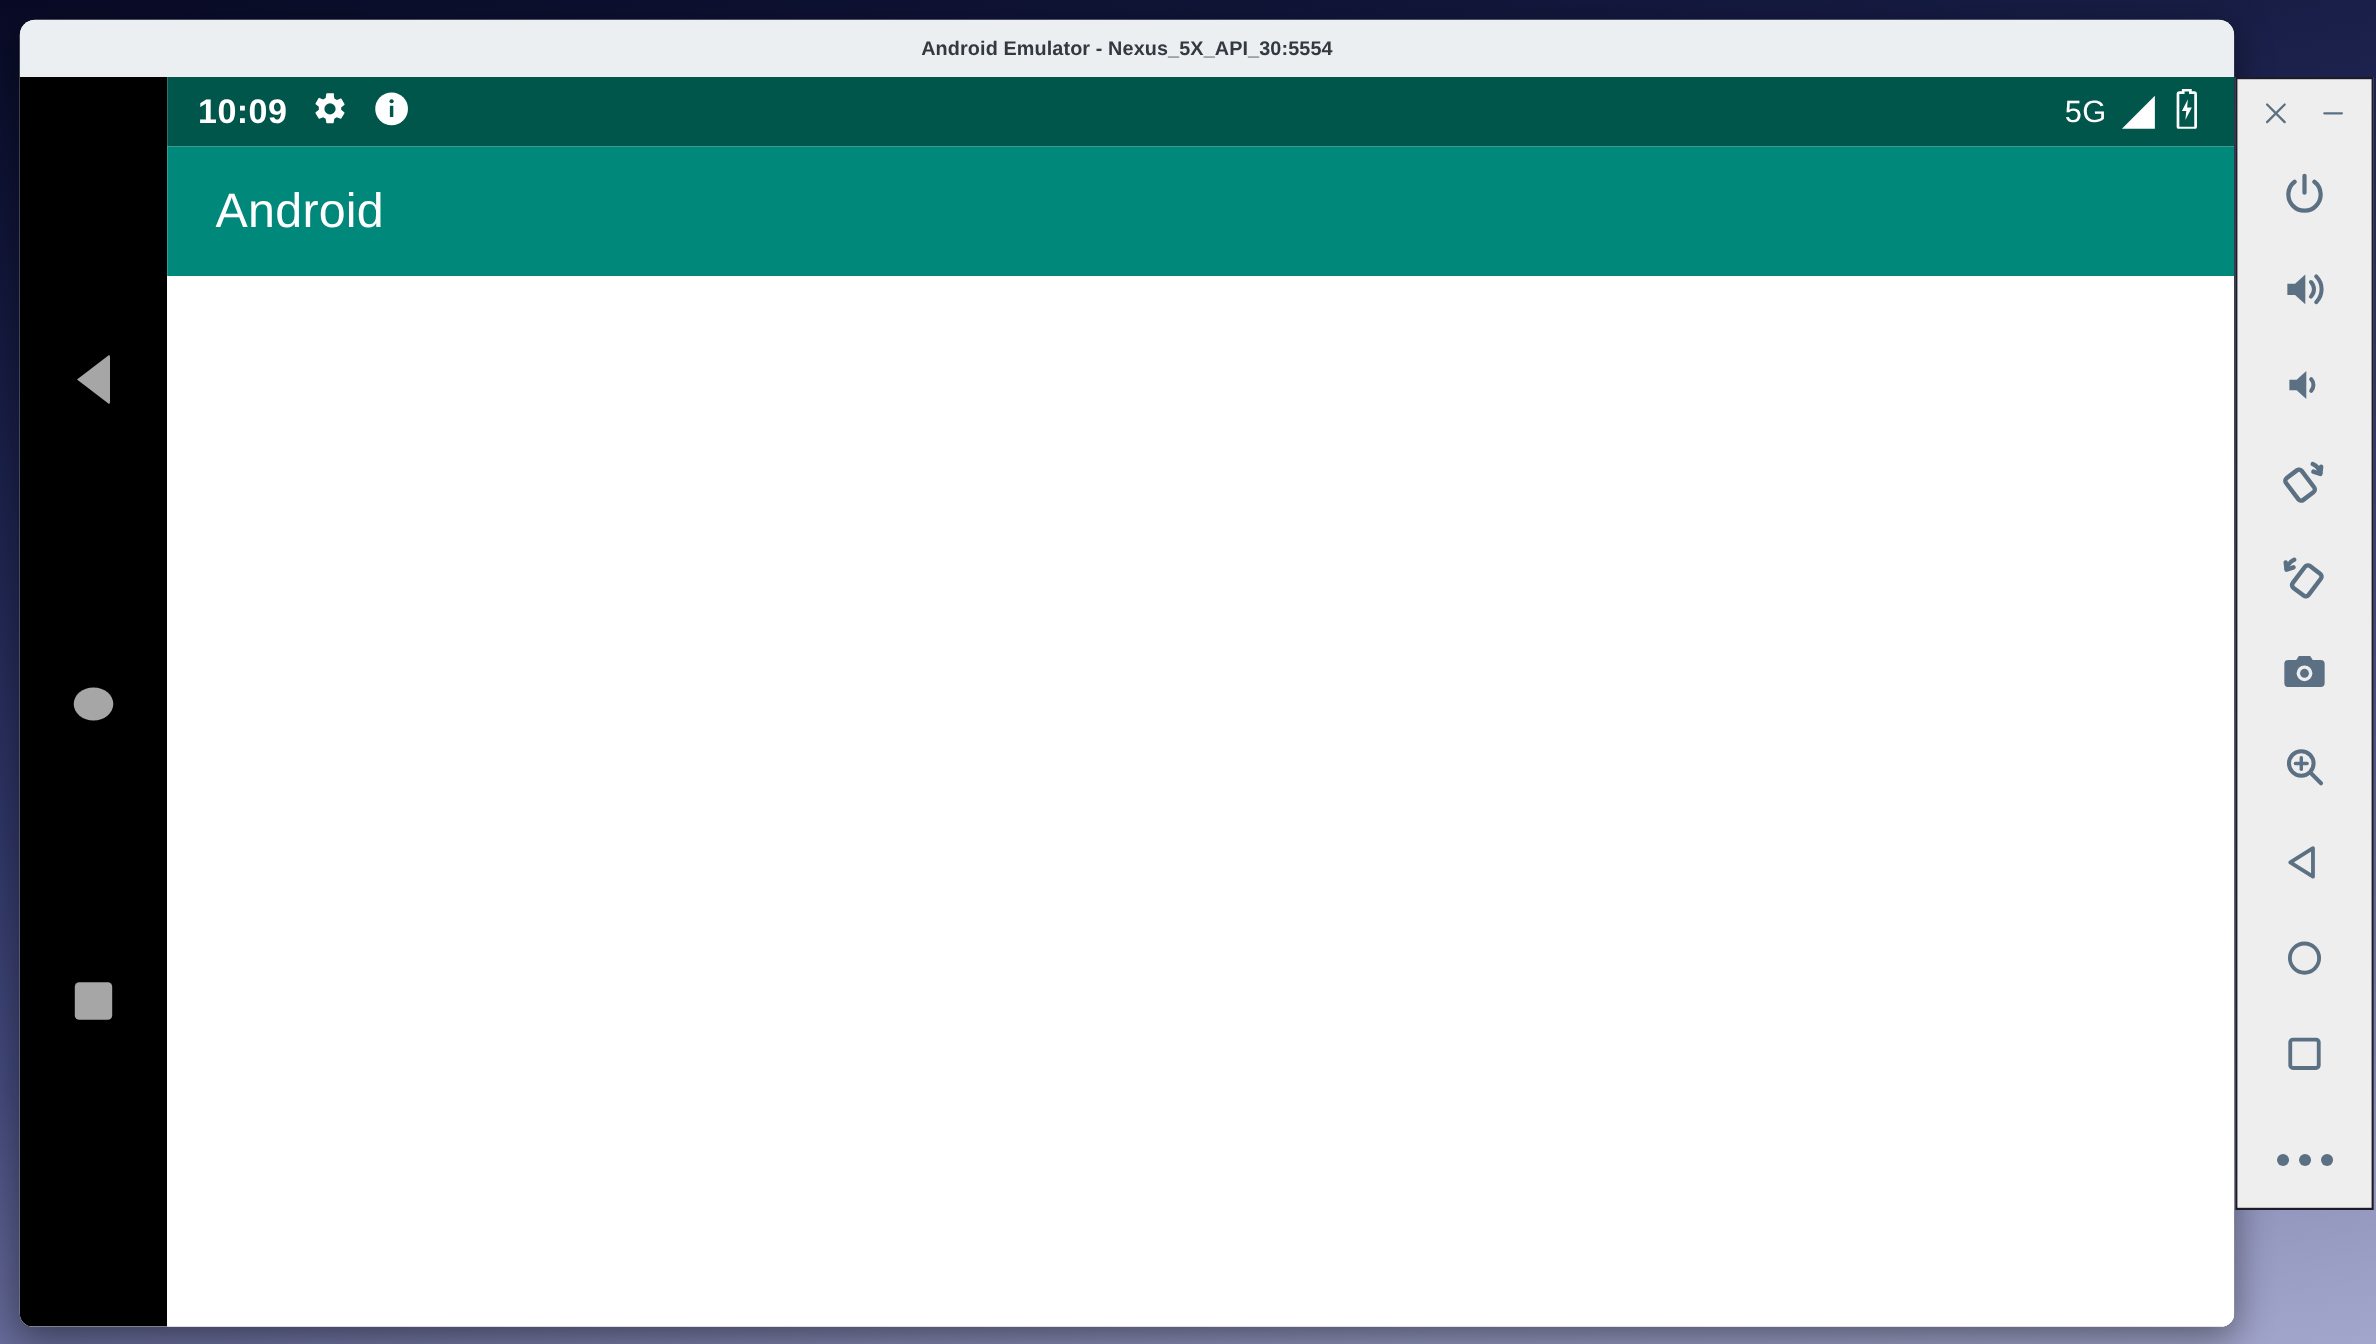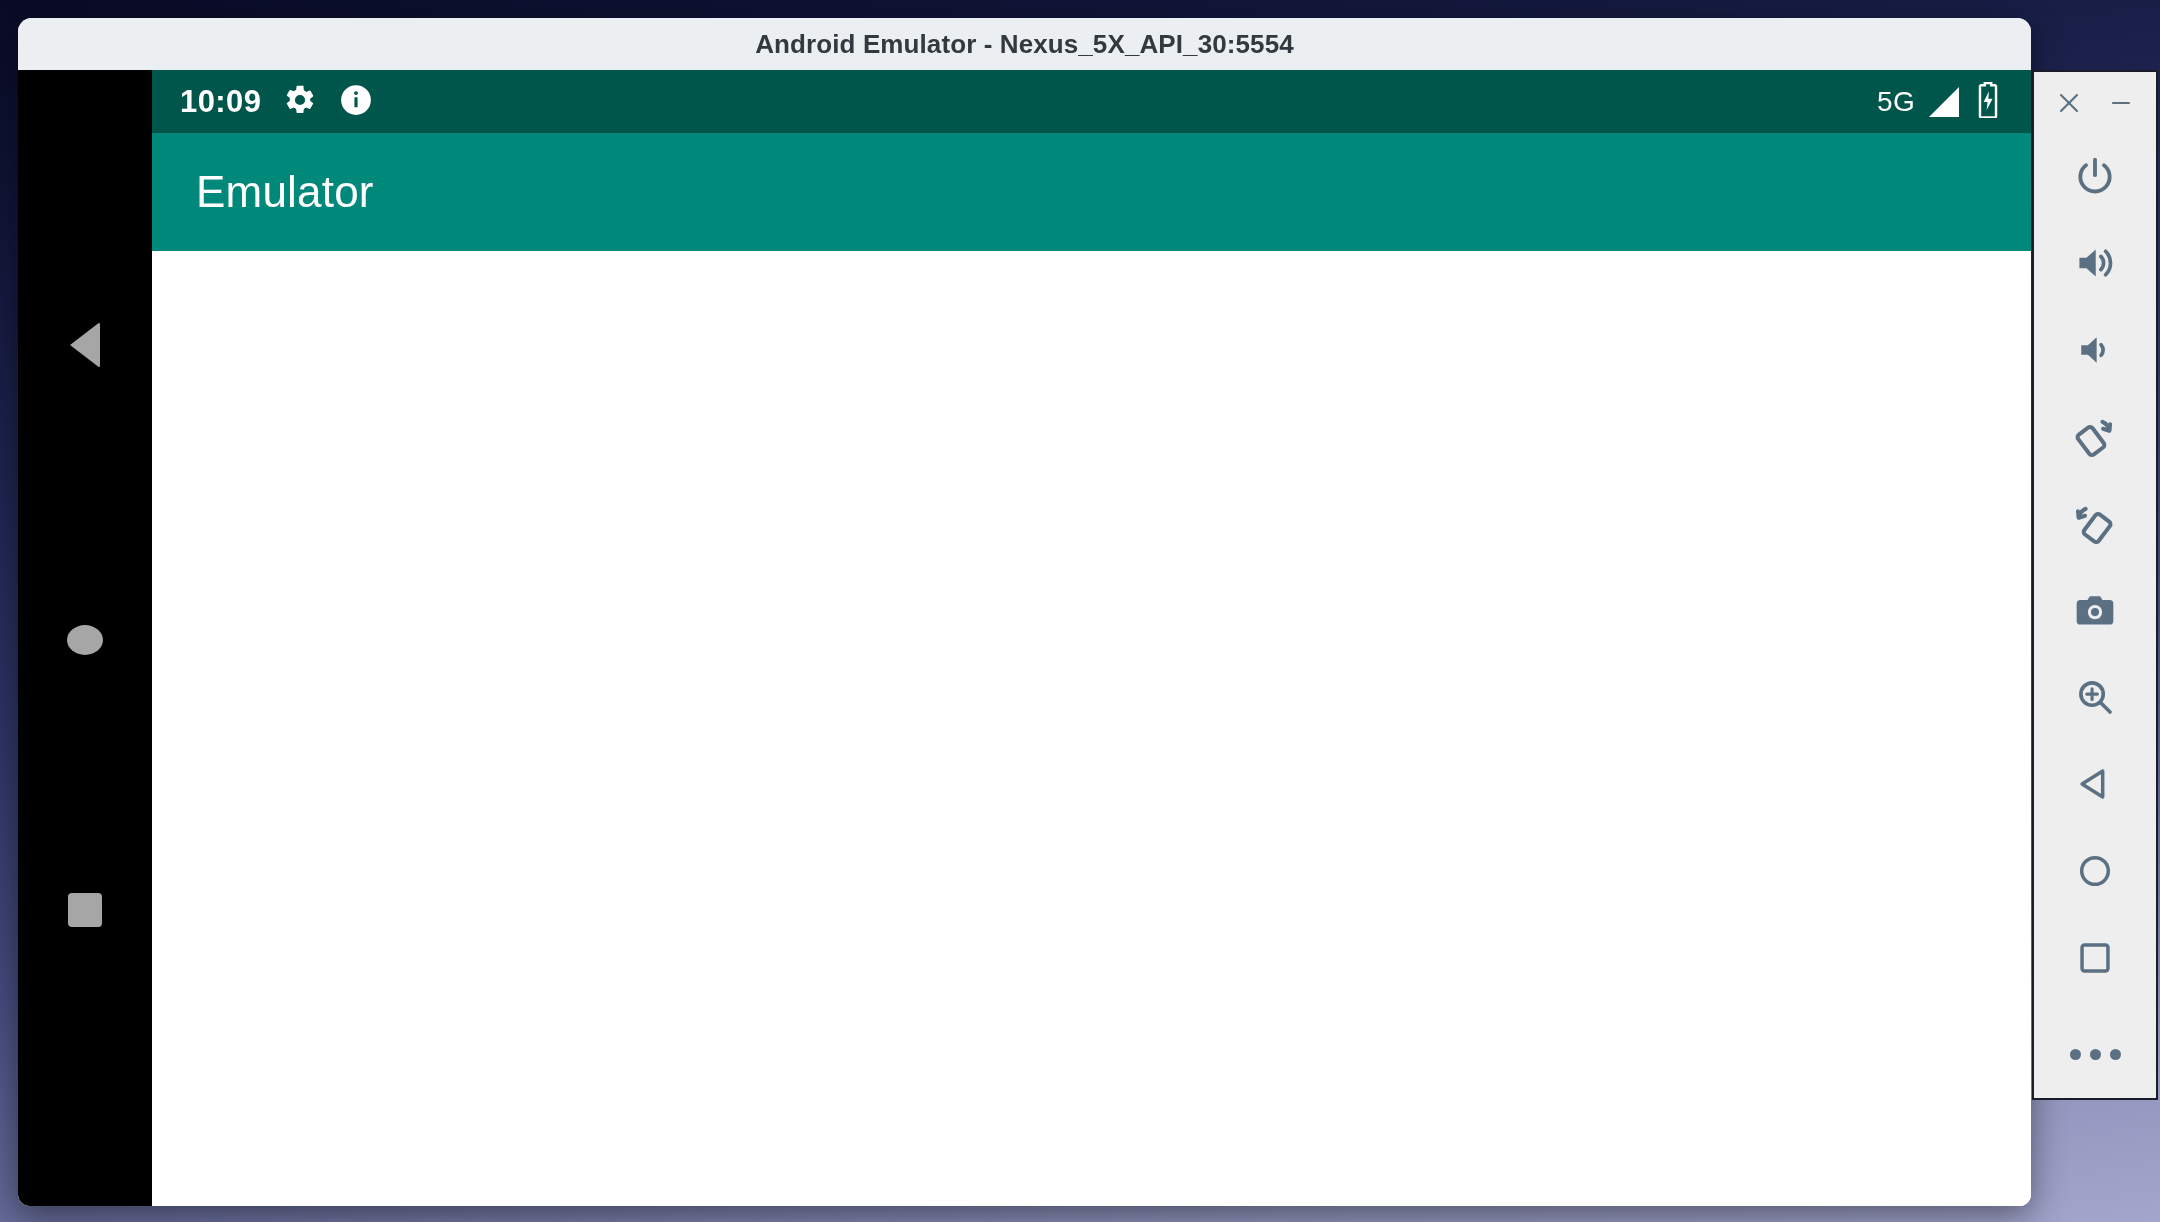--- a/index.html
+++ b/index.html
@@ -42,21 +42,21 @@
 
   #window-titlebar {
     height: 52px;
     width: 100%;
     background: #eceff1;
     display: flex;
     align-items: center;
     justify-content: center;
   }
   #window-title-text {
-    font-size: 26px;
+    font-size: 18px;
     font-weight: bold;
     color: #333940;
     letter-spacing: 0.1px;
   }
 
   
   #device-area {
     position: relative;
     width: 100%;
     height: 1136px;
@@ -299,21 +299,21 @@
             <span>
               <svg width="30" height="36" viewBox="0 0 14 22">
                 <path d="M5 0.6h4v1.4h2.1a.8.8 0 0 1 .8.8v18.1a.8.8 0 0 1-.8.8H2.9a.8.8 0 0 1-.8-.8V2.8a.8.8 0 0 1 .8-.8H5V0.6z" fill="none" stroke="#ffffff" stroke-width="1.5"></path>
                 <path d="M7.6 5.6 4.3 12.2h2.4l-.5 4.9 3.6-6.9H7.2z" fill="#ffffff"></path>
               </svg>
             </span>
           </div>
         </div>
 
         <div id="app-bar">
-          <span id="app-bar-title">Emulator</span>
+          <span id="app-bar-title">Android</span>
         </div>
 
         <div id="app-content">
         </div>
 
       </div>
     </div>
   </div>
 
   <div id="emulator-toolbar">

